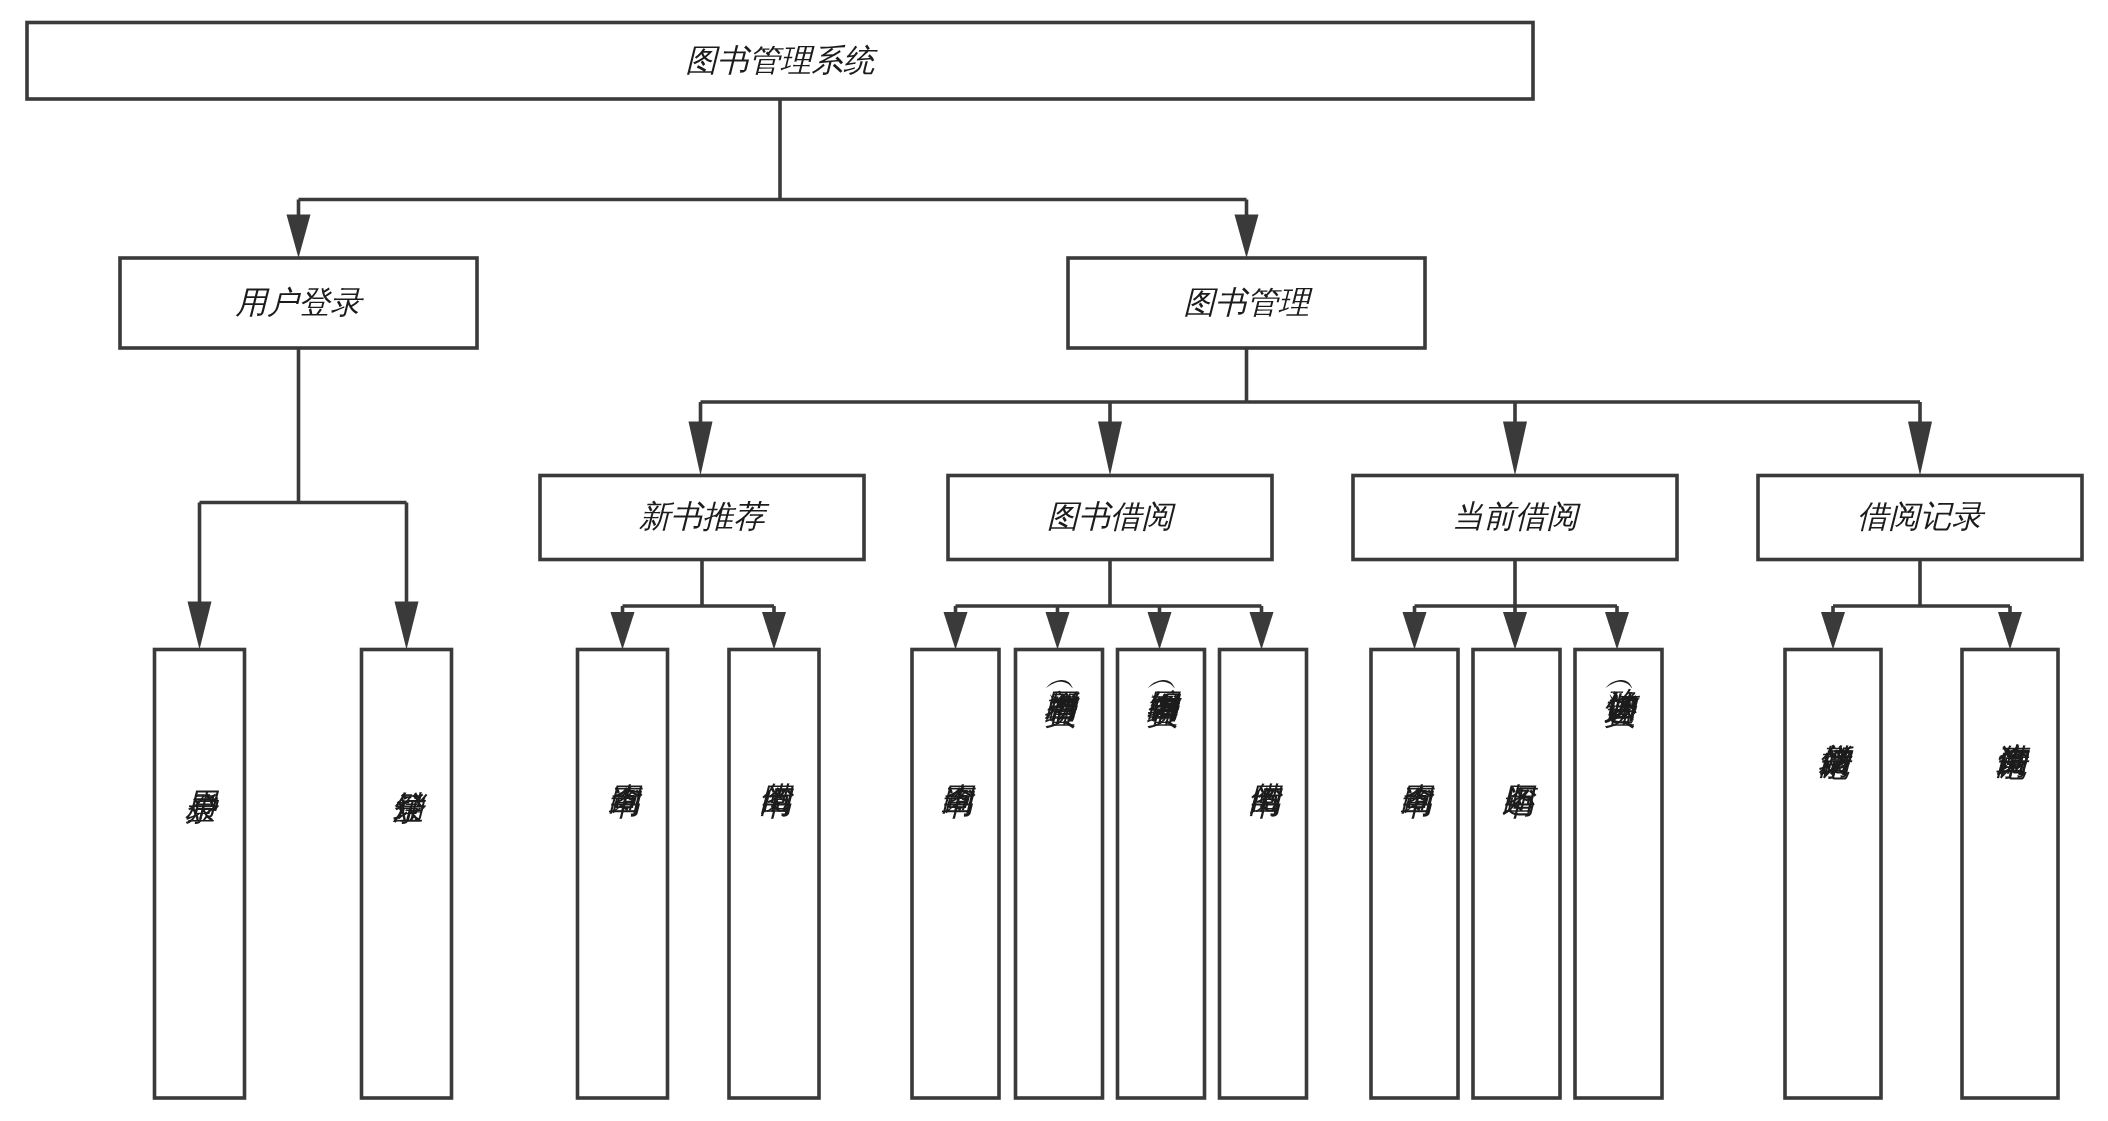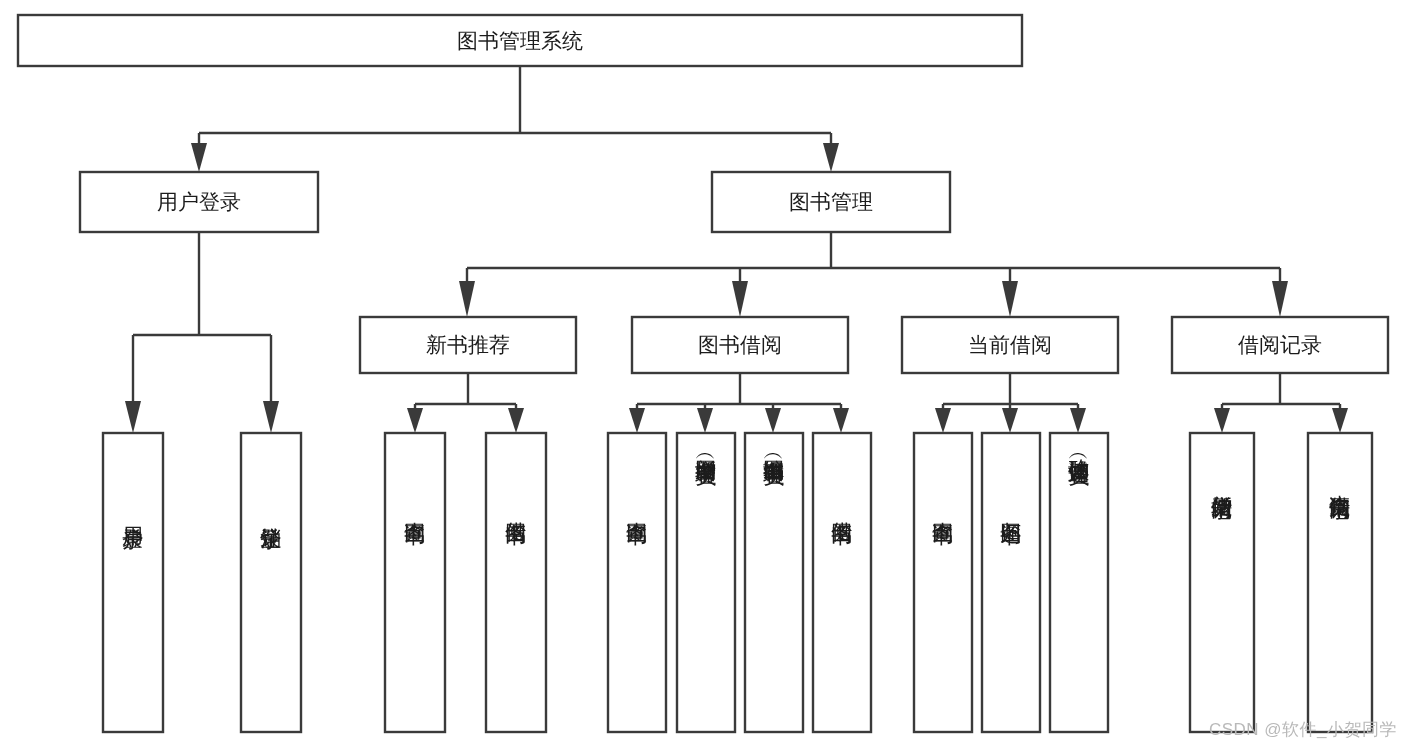--- a/index.html
+++ b/index.html
@@ -11,20 +11,21 @@
     width: 1405px;
     height: 747px;
     font-family: "Liberation Sans", "DejaVu Sans", sans-serif;
     overflow: hidden;
   }
   #diagram-root {
     position: relative;
     width: 1405px;
     height: 747px;
     background: #ffffff;
+    font-style: italic;
   }
   svg#tree-svg {
     position: absolute;
     left: 0;
     top: 0;
     width: 1405px;
     height: 747px;
     display: block;
   }
   .node-box {
@@ -256,15 +257,14 @@
     <span class="leaf-label-text">确认归还（管理员）</span>
   </div>
 
   <div class="leaf-label-wrap" style="left:1190px; top:478px; width:64px; height:254px;">
     <span class="leaf-label-text">新增借阅记录</span>
   </div>
   <div class="leaf-label-wrap" style="left:1308px; top:478px; width:64px; height:254px;">
     <span class="leaf-label-text">查询借阅记录</span>
   </div>
 
-  <div class="watermark">CSDN @软件_小贺同学</div>
 
 </div>
 
 </body></html>

